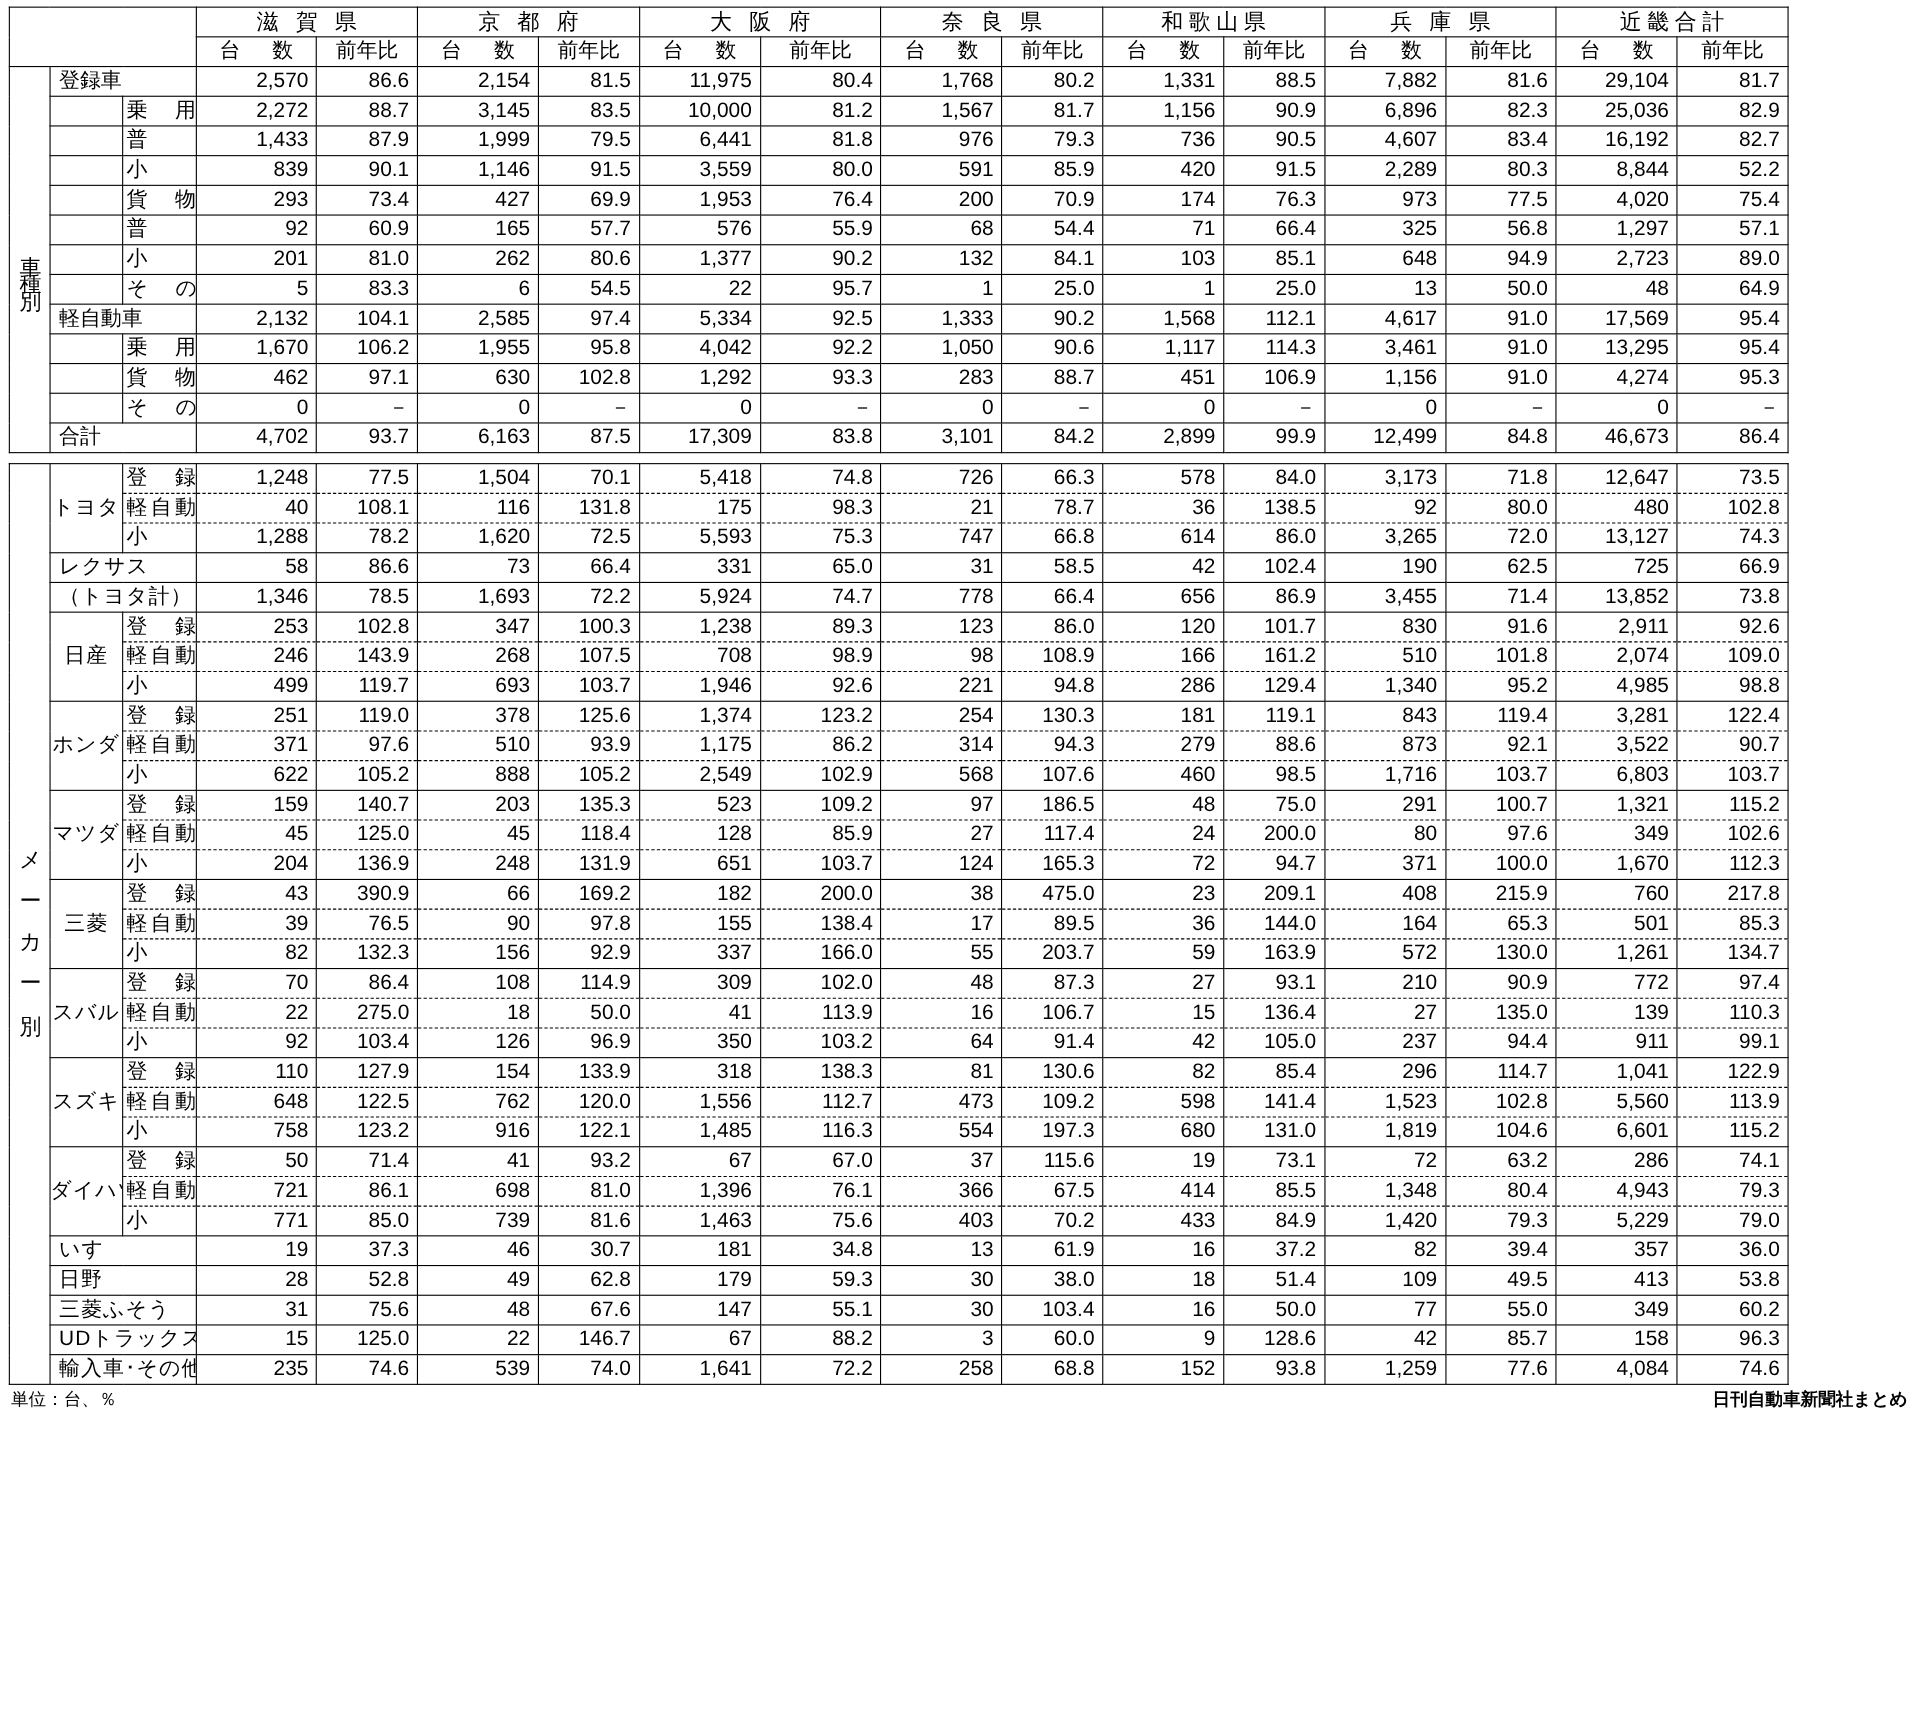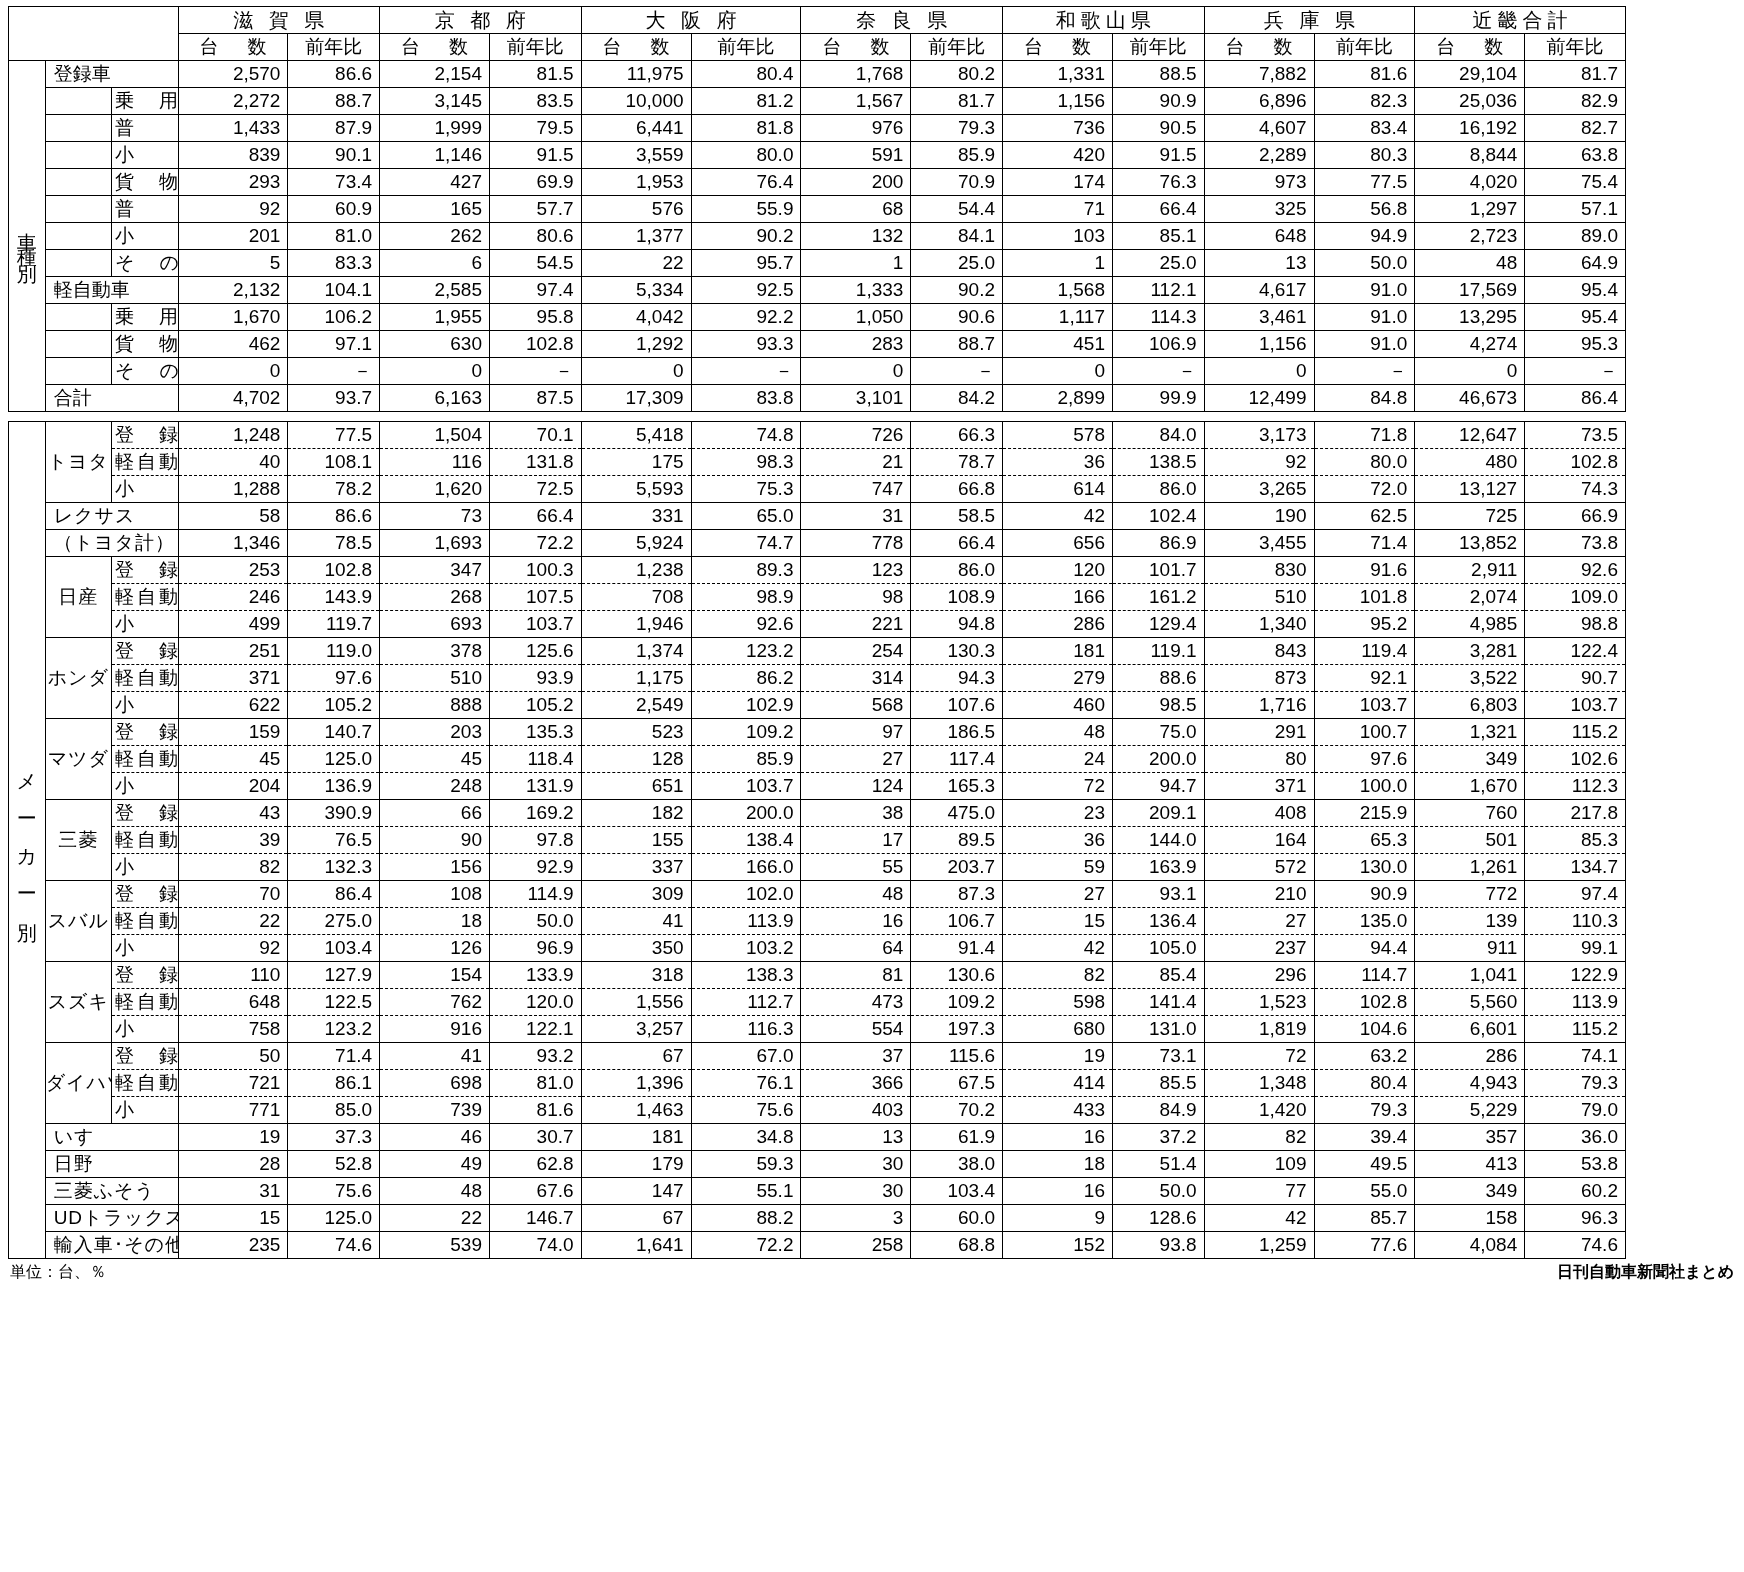--- a/index.html
+++ b/index.html
@@ -209,21 +209,21 @@
           <td class="num">91.5</td>
           <td class="num">3,559</td>
           <td class="num">80.0</td>
           <td class="num">591</td>
           <td class="num">85.9</td>
           <td class="num">420</td>
           <td class="num">91.5</td>
           <td class="num">2,289</td>
           <td class="num">80.3</td>
           <td class="num">8,844</td>
-          <td class="num">63.8</td>
+          <td class="num">52.2</td>
         </tr>
         <tr>
           <td></td>
           <td class="ctr" style="letter-spacing:3px;padding-left:3px;">貨　物　車</td>
           <td class="num">293</td>
           <td class="num">73.4</td>
           <td class="num">427</td>
           <td class="num">69.9</td>
           <td class="num">1,953</td>
           <td class="num">76.4</td>
@@ -762,21 +762,21 @@
           <td class="num" style="border-bottom:1px dashed #000;border-top:1px dashed #000">102.8</td>
           <td class="num" style="border-bottom:1px dashed #000;border-top:1px dashed #000">5,560</td>
           <td class="num" style="border-bottom:1px dashed #000;border-top:1px dashed #000">113.9</td>
         </tr>
         <tr>
           <td class="ctr" style="border-top:1px dashed #000;letter-spacing:3px;padding-left:3px;">小　　計</td>
           <td class="num" style="border-top:1px dashed #000">758</td>
           <td class="num" style="border-top:1px dashed #000">123.2</td>
           <td class="num" style="border-top:1px dashed #000">916</td>
           <td class="num" style="border-top:1px dashed #000">122.1</td>
-          <td class="num" style="border-top:1px dashed #000">3,257</td>
+          <td class="num" style="border-top:1px dashed #000">1,485</td>
           <td class="num" style="border-top:1px dashed #000">116.3</td>
           <td class="num" style="border-top:1px dashed #000">554</td>
           <td class="num" style="border-top:1px dashed #000">197.3</td>
           <td class="num" style="border-top:1px dashed #000">680</td>
           <td class="num" style="border-top:1px dashed #000">131.0</td>
           <td class="num" style="border-top:1px dashed #000">1,819</td>
           <td class="num" style="border-top:1px dashed #000">104.6</td>
           <td class="num" style="border-top:1px dashed #000">6,601</td>
           <td class="num" style="border-top:1px dashed #000">115.2</td>
         </tr>

